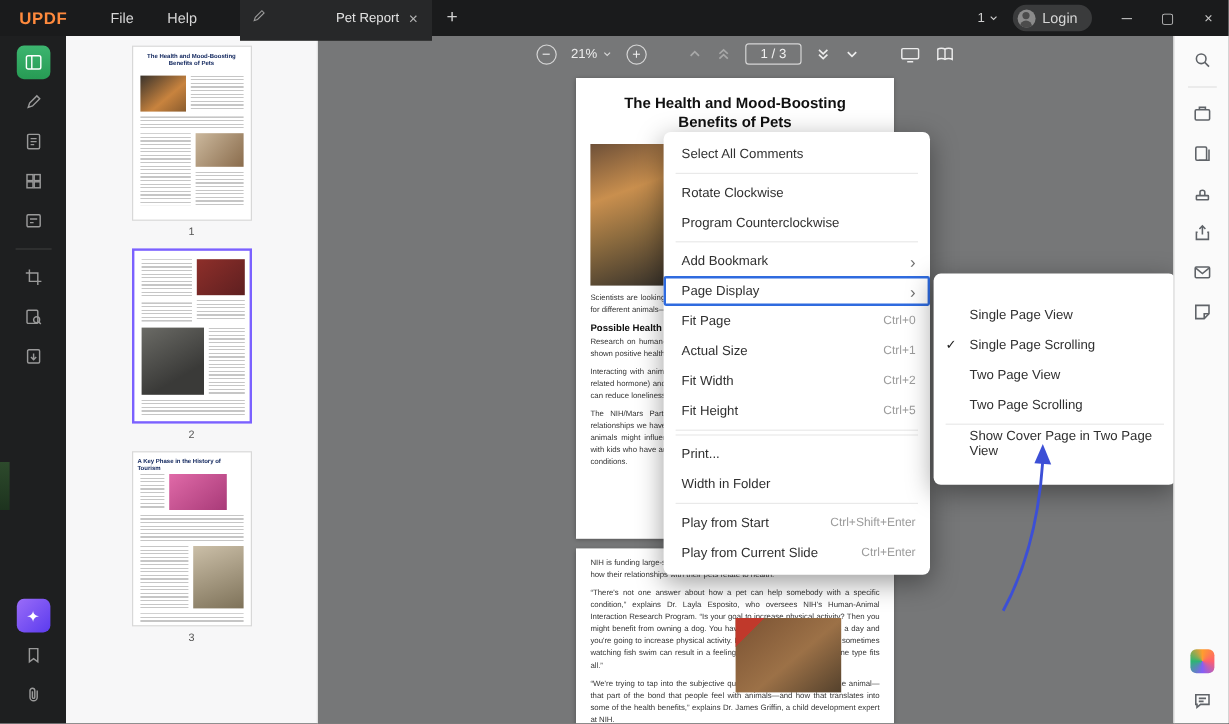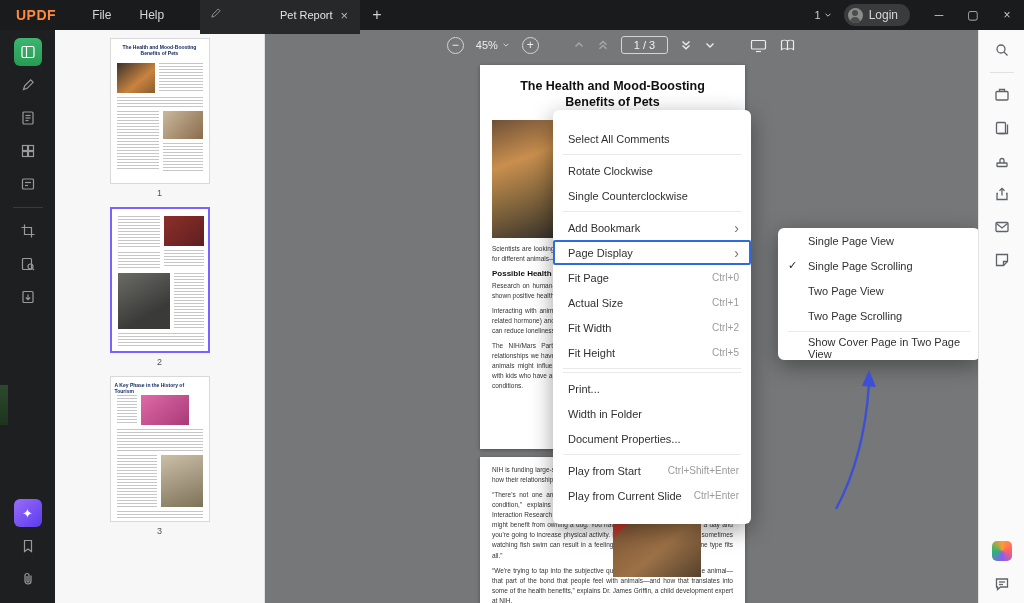--- a/index.html
+++ b/index.html
@@ -71,31 +71,31 @@
   .p-body { margin:0 12px; position:relative; }
   .cat-photo { width:66px; height:118px; margin-bottom:6px;
                background:linear-gradient(160deg,#6e5038 0%,#c98f4e 35%,#8a6a3e 62%,#35302a 100%); }
   .doc-text { font-size:6.5px; line-height:1.55; color:#333; text-align:justify; margin-bottom:5px; }
   .p-heading { font-weight:bold; font-size:8px; color:#101010; margin:4px 0 3px; }
   .dog-photo { position:absolute; right:32px; top:58px; width:88px; height:62px;
                background:linear-gradient(135deg,#c0392b 0 16%,transparent 16%),
                           linear-gradient(140deg,#7a5233,#9c7147 55%,#54412c); }
 
   
-  .ctx-menu { position:absolute; left:288px; top:80px; width:198px; background:#fff; border-radius:6px;
-              box-shadow:0 6px 22px rgba(0,0,0,.38); padding:16px 0; z-index:5; }
+  .ctx-menu { position:absolute; left:288px; top:80px; width:222px; background:#fff; border-radius:6px;
+              box-shadow:0 6px 22px rgba(0,0,0,.38); padding:6px 0; z-index:5; }
   .mi { height:25px; display:flex; align-items:center; padding:0 12px 0 15px; font-size:11px; color:#303030; }
   .mi-shortcut { margin-left:auto; color:#9b9b9b; font-size:10px; }
   .mi-arrow { margin-left:auto; color:#6f6f6f; font-size:14px; line-height:1; }
   .mi.highlighted { outline:2px solid #2f6bdf; outline-offset:-2px; border-radius:2px; }
   .sep { height:1px; background:#e9e9e9; margin:3px 10px; }
 
   
   .submenu { position:absolute; left:513px; top:198px; width:202px; background:#fff; border-radius:6px;
-             box-shadow:0 6px 22px rgba(0,0,0,.38); padding:0 0; z-index:6; }
+             box-shadow:0 6px 22px rgba(0,0,0,.38); padding:22px 0; z-index:6; }
   .smi { height:25px; display:flex; align-items:center; padding:0 10px 0 30px; font-size:11px;
          color:#303030; position:relative; }
   .smi-check { position:absolute; left:10px; font-size:11px; color:#222; }
 
   .arrow-svg { position:absolute; left:0; top:0; width:713px; height:573px; pointer-events:none; z-index:7; }
 
   
   .right-rail { position:absolute; top:30px; right:0; bottom:0; width:46px; background:#fafafa;
                 border-left:1px solid #e3e3e3; display:flex; flex-direction:column; align-items:center;
                 padding:9px 0 8px; gap:11px; z-index:20; }
@@ -258,21 +258,21 @@
       </div>
       <div class="thumb-label">3</div>
     </div>
   </div>
 
   <div class="doc-area">
 
     <div class="viewbar">
       <div class="vb-circle">−</div>
       <div class="zoom-level">
-        <span>45%</span>
+        <span>21%</span>
         <svg width="8" height="8" viewBox="0 0 10 10">
             <path d="M2 3.5 L5 6.5 L8 3.5" stroke="#d8d8d8" fill="none" stroke-width="1.2"></path>
           </svg>
       </div>
       <div class="vb-circle">+</div>
       <div class="vb-gap"></div>
       <div class="vb-icon">
         <svg width="12" height="12" viewBox="0 0 12 12">
             <path d="M2.5 7.5 L6 4 L9.5 7.5" stroke="#a8a8a8" fill="none" stroke-width="1.4"></path>
           </svg>
@@ -333,21 +333,21 @@
 
     <div class="ctx-menu">
       <div class="mi">
         <span>Select All Comments</span>
       </div>
       <div class="sep"></div>
       <div class="mi">
         <span>Rotate Clockwise</span>
       </div>
       <div class="mi">
-        <span>Single Counterclockwise</span>
+        <span>Program Counterclockwise</span>
       </div>
       <div class="sep"></div>
       <div class="mi">
         <span>Add Bookmark</span>
         <span class="mi-arrow">›</span>
       </div>
       <div class="mi highlighted">
         <span>Page Display</span>
         <span class="mi-arrow">›</span>
       </div>
@@ -367,23 +367,20 @@
         <span>Fit Height</span>
         <span class="mi-shortcut">Ctrl+5</span>
       </div>
       <div class="sep"></div>
       <div class="sep"></div>
       <div class="mi">
         <span>Print...</span>
       </div>
       <div class="mi">
         <span>Width in Folder</span>
-      </div>
-      <div class="mi">
-        <span>Document Properties...</span>
       </div>
       <div class="sep"></div>
       <div class="mi">
         <span>Play from Start</span>
         <span class="mi-shortcut">Ctrl+Shift+Enter</span>
       </div>
       <div class="mi">
         <span>Play from Current Slide</span>
         <span class="mi-shortcut">Ctrl+Enter</span>
       </div>

